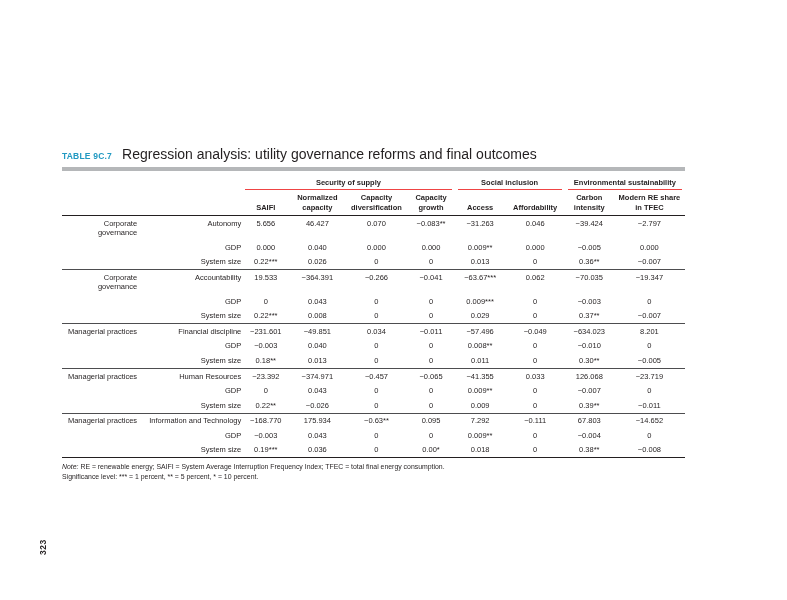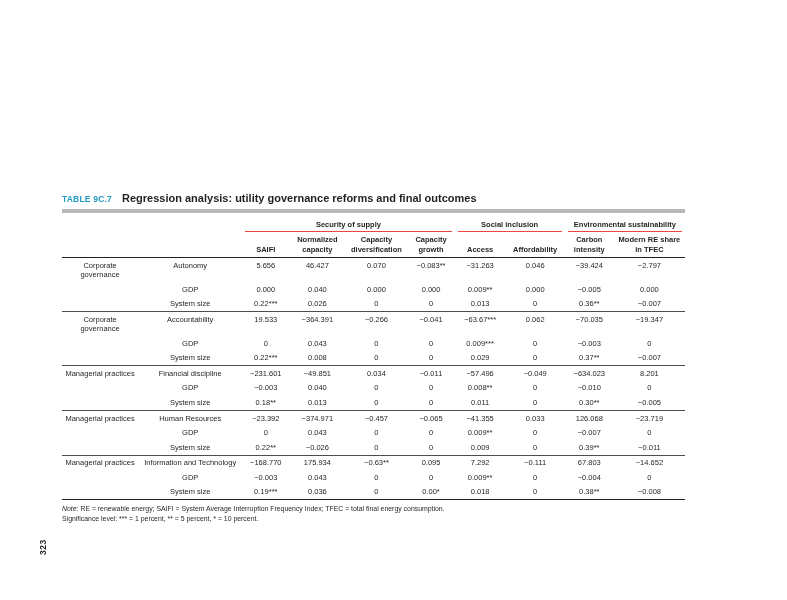--- a/index.html
+++ b/index.html
@@ -14,42 +14,42 @@
   .page-num{
     position:absolute;left:38px;top:555px;
     transform:rotate(-90deg);transform-origin:left top;
     font-size:8.5px;font-weight:bold;letter-spacing:.5px;color:#231f20;
   }
 
   
   .tbl-wrap{position:absolute;left:62px;top:146px;width:623px;}
   .tbl-titlebar{display:flex;align-items:baseline;gap:10px;margin-bottom:5px;text-align:center;}
   .tbl-label{font-size:8.5px;font-weight:bold;color:#2199c2;letter-spacing:.2px;}
-  .tbl-title{font-size:11px;font-weight:bold;color:#231f20;margin-top:46px;}
+  .tbl-title{font-size:14px;font-weight:normal;color:#231f20;}
   .graybar{height:4px;background:#b5b7b9;margin-bottom:2px;}
 
   table{width:100%;border-collapse:collapse;table-layout:fixed;}
   col.c-group{width:76px;}  col.c-var{width:104px;}
   col.c-saifi{width:47px;}  col.c-norm{width:56px;}
   col.c-capdiv{width:62px;} col.c-capgr{width:47px;}
   col.c-access{width:51px;} col.c-afford{width:59px;}
   col.c-carbon{width:49px;} col.c-modre{width:71px;}
 
   th,td{font-size:7.5px;line-height:1.25;padding:0;}
   thead th{font-weight:bold;vertical-align:bottom;text-align:center;}
   .grp-th{padding-top:3px;}
   .grp-th .grp-inner{
     display:block;margin:0 3px;padding:2px 0 2px 0;
     border-bottom:1px solid #ef4444;white-space:nowrap;
   }
   .col-th{padding:3px 1px 3px 1px;}
   thead tr.cols th{border-bottom:1.5px solid #231f20;}
 
   tbody td{padding:2.6px 1px;vertical-align:top;}
-  tbody td.lbl{text-align:center;padding-left:1px;}
+  tbody td.lbl{text-align:right;padding-left:1px;}
   tbody td.num{text-align:center;}
   tbody tr.group-start td{border-top:1px solid #4d4d4f;}
   tbody tr:last-child td{border-bottom:1.5px solid #231f20;}
 
   .notes{margin-top:4px;font-size:6.9px;line-height:1.35;color:#231f20;}
   .notes .ital{font-style:italic;}
 </style>
 </head>
 <body>
 

